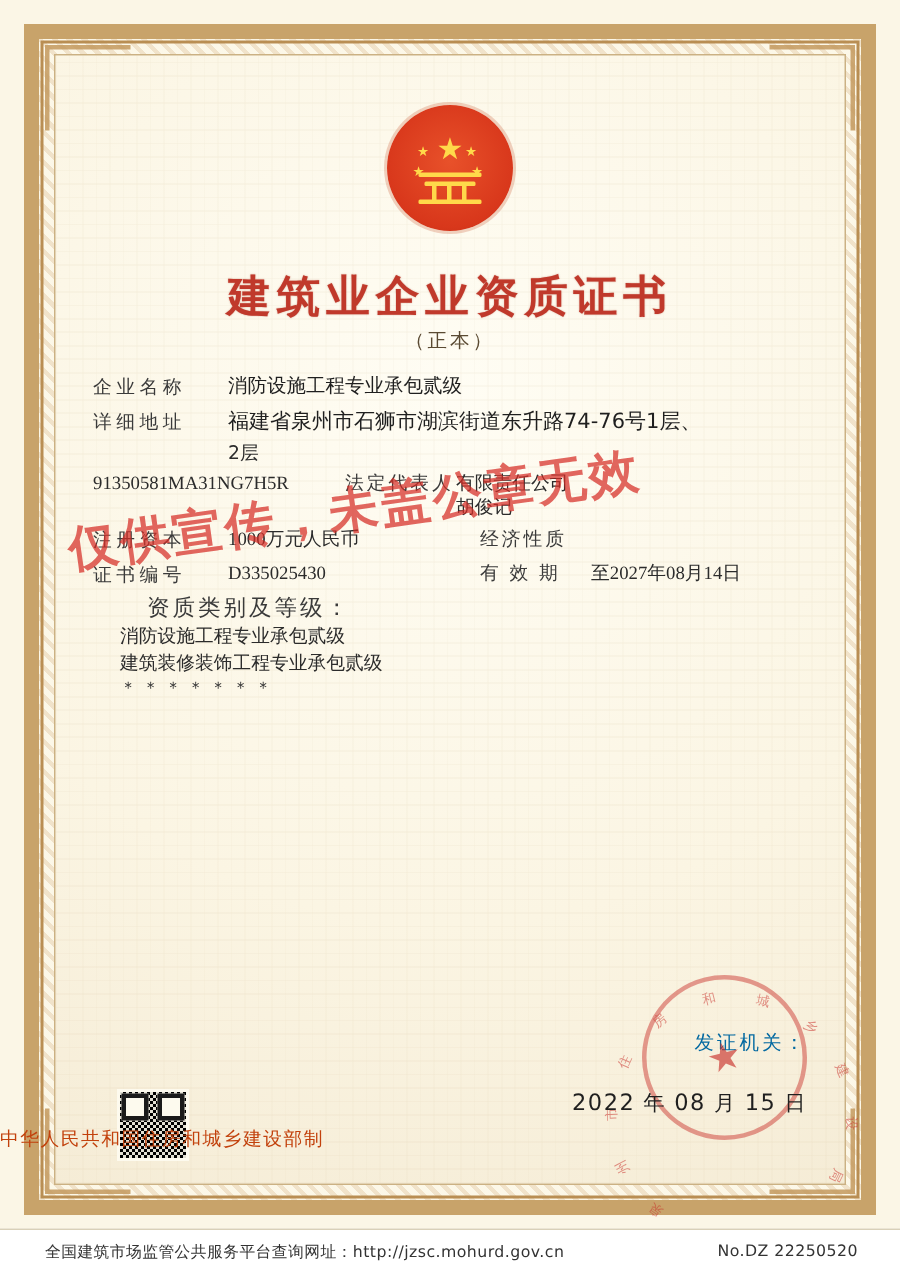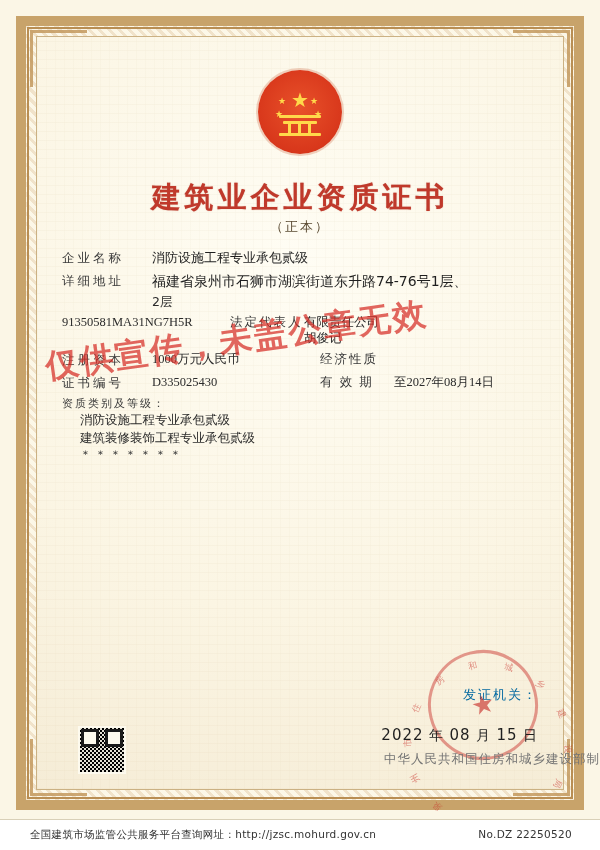--- a/index.html
+++ b/index.html
@@ -234,24 +234,25 @@
     font-size: 12.5px;
     line-height: 16px;
   }
   .addr2 {
     margin-left: 90px;
     font-size: 12.5px;
     margin-top: 1px;
     margin-bottom: 3px;
   }
   .qual-head {
-    font-size: 11px;
+    font-size: 15px;
     letter-spacing: 2px;
     margin-top: 4px;
     color: #3a3a3a;
+    margin-left: 36px;
   }
   .qual-item {
     margin-left: 18px;
     font-size: 12.5px;
     line-height: 18px;
   }
   .stars {
     margin-left: 18px;
     font-size: 11px;
     letter-spacing: 4px;
@@ -328,24 +329,24 @@
     transform-origin: 0 46px;
     font-family: "DejaVu Sans", sans-serif;
   }
 
   
   .ministry {
     position: absolute;
     left: 0;
     right: 0;
     bottom: 82px;
-    text-align: right;
+    text-align: left;
     font-family: "DejaVu Sans", sans-serif;
     font-size: 12.5px;
-    color: #737373;
+    color: #c2410c;
     letter-spacing: 1px;
   }
   .qr {
     position: absolute;
     left: 78px;
     bottom: 76px;
     width: 44px;
     height: 44px;
     background:
       repeating-linear-gradient(0deg, #1a1a1a 0 2px, #fdfaee 2px 4px),

